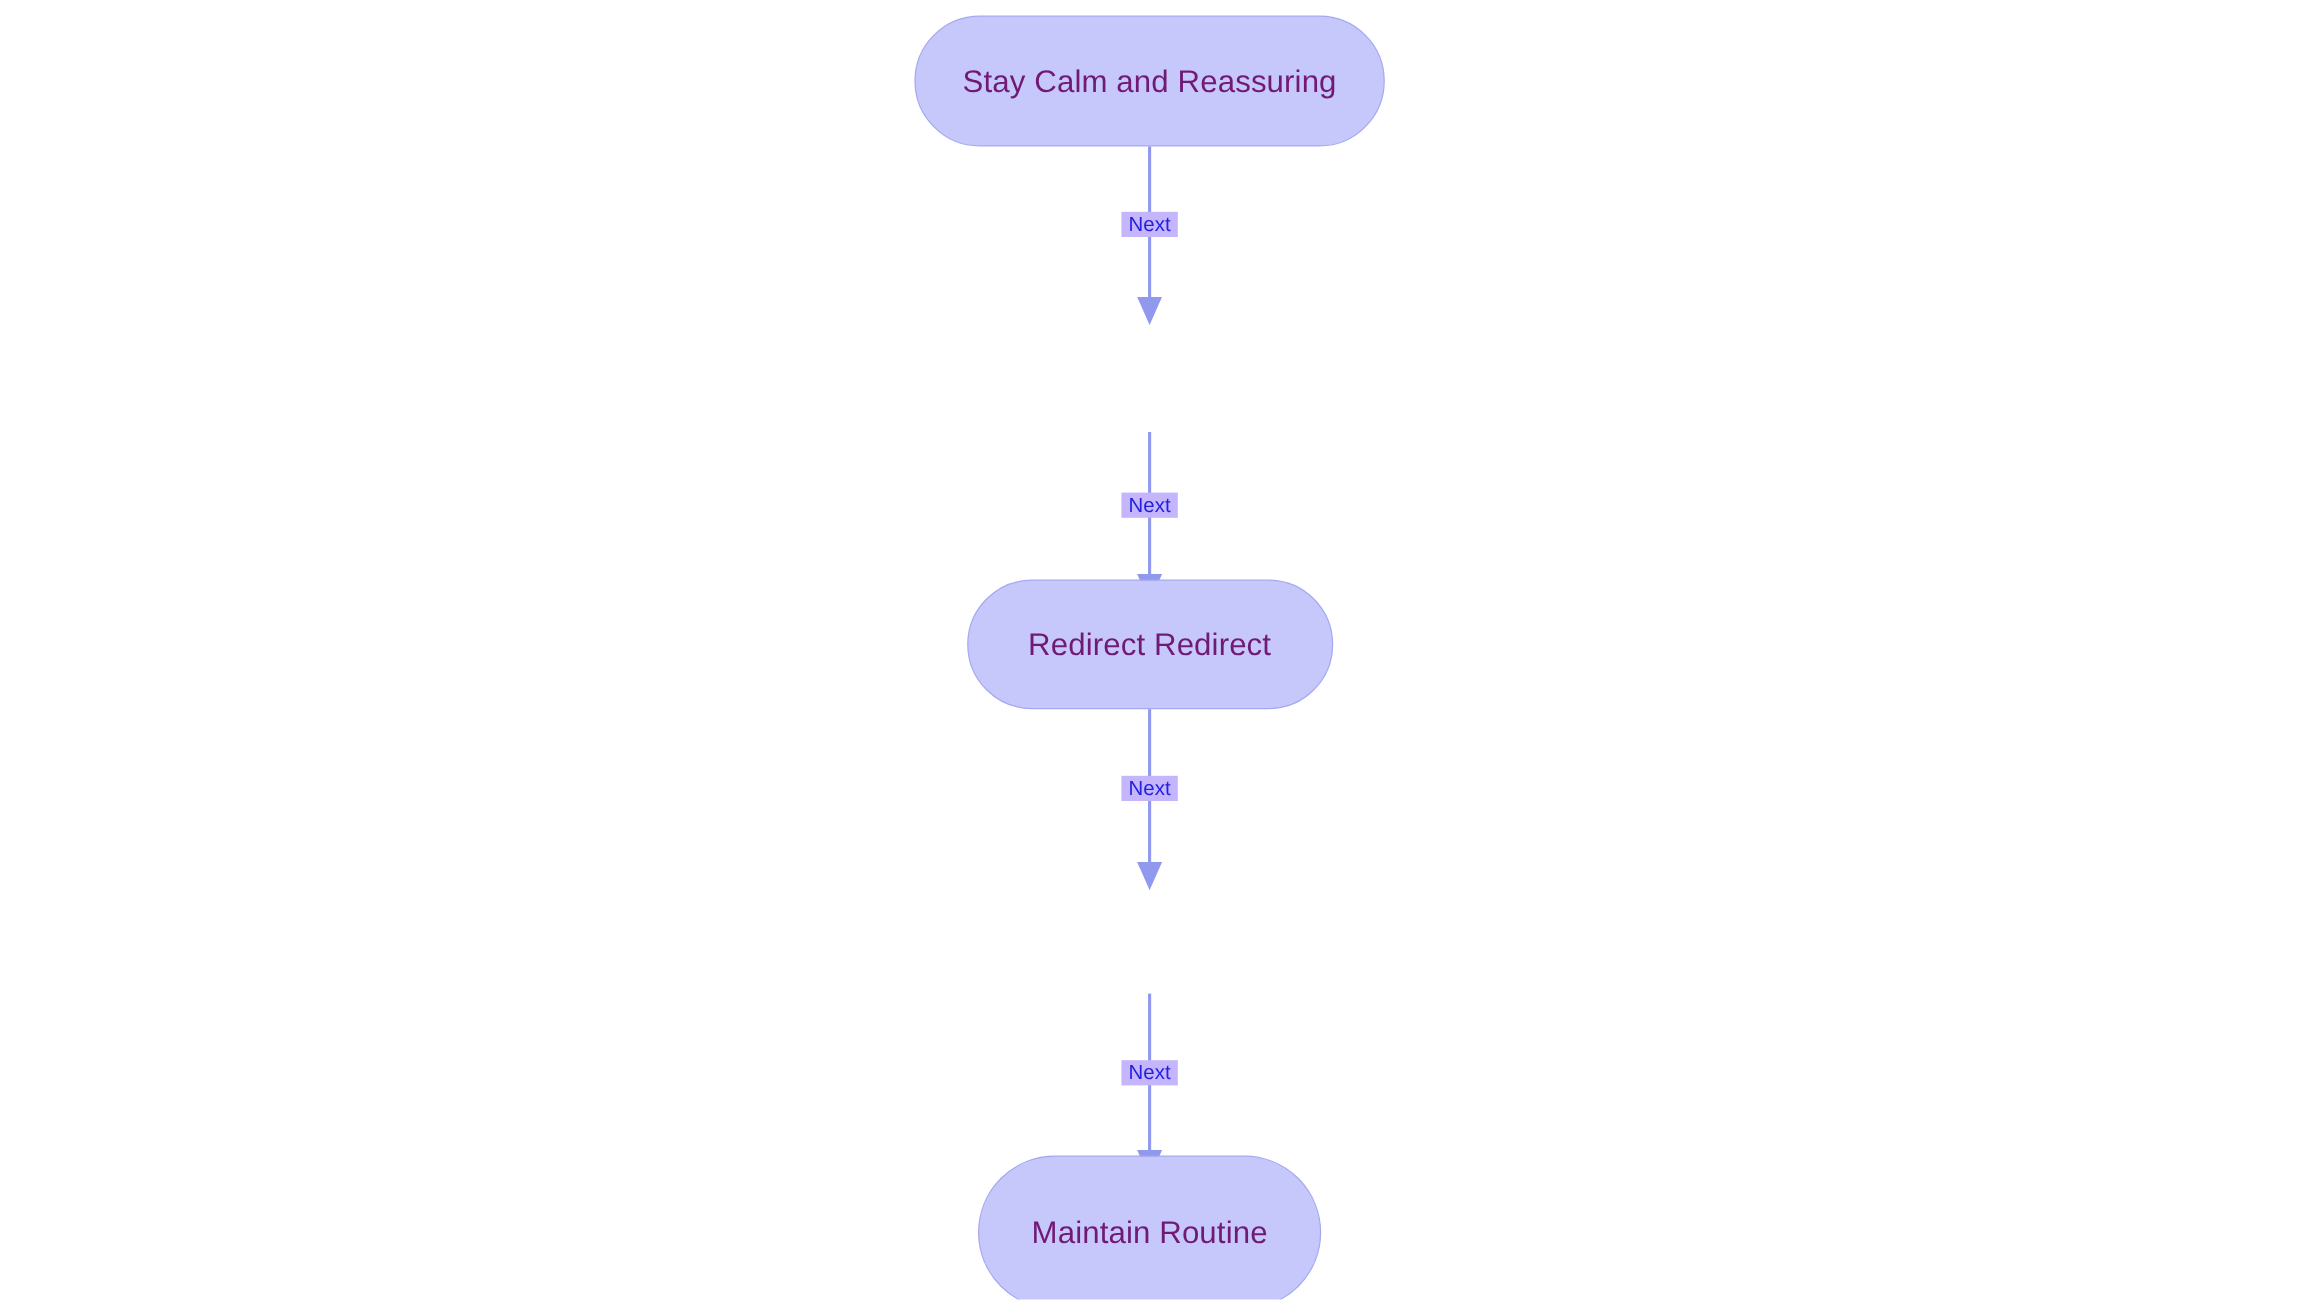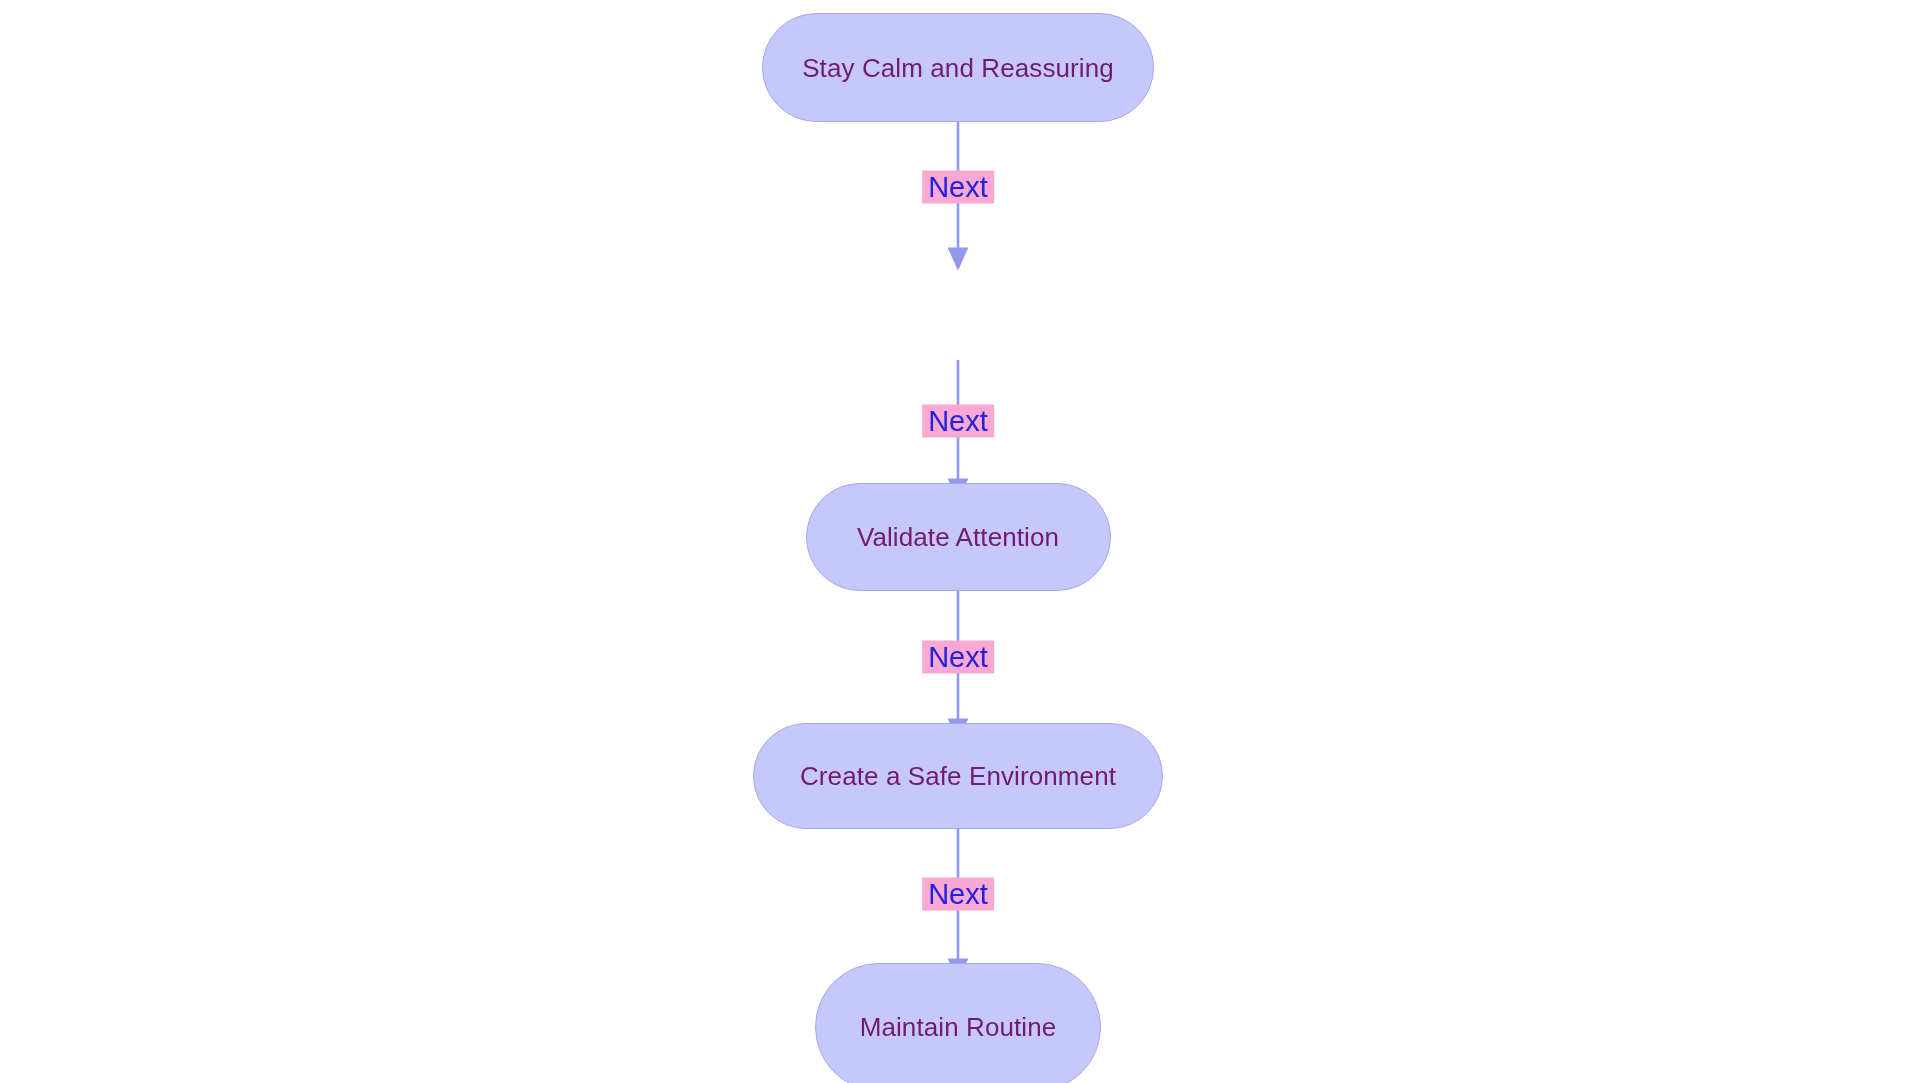--- a/index.html
+++ b/index.html
@@ -53,26 +53,26 @@
     white-space: nowrap;
     line-height: 1;
     text-align: center;
   }
 
   
   .edge-label {
     position: absolute;
     transform: translate(-50%, -50%);
     font-family: "Liberation Sans", sans-serif;
-    font-size: 29px;
+    font-size: 17px;
     font-weight: 400;
     color: #2222dd;
     line-height: 1;
     white-space: nowrap;
-    background: #f9a8d4;
+    background: #c4b5fd;
     padding: 2px 6px;
     z-index: 3;
   }
 </style>
 </head>
 <body>
 
 <div id="flow-canvas">
 
   <svg id="edges-layer" width="1920" height="1083" viewBox="0 0 1920 1083" xmlns="http://www.w3.org/2000/svg" aria-hidden="true">
@@ -88,26 +88,23 @@
         <line x1="958" y1="828" x2="958" y2="961" stroke="#9099ee" stroke-width="2.6" marker-end="url(#arrowhead)"></line>
       </g>
   </svg>
 
   <div class="node" style="width: 392px; height: 109px; left: 762px; top: 13px;">
     <span class="node-label">Stay Calm and Reassuring</span>
   </div>
 
 
   <div class="node" style="width: 305px; height: 108px; left: 805.5px; top: 483px;">
-    <span class="node-label">Validate Attention</span>
+    <span class="node-label">Redirect Redirect</span>
   </div>
 
-  <div class="node" style="width: 410px; height: 106px; left: 753px; top: 723px;">
-    <span class="node-label">Create a Safe Environment</span>
-  </div>
 
   <div class="node" style="width: 286px; height: 128px; left: 815px; top: 963px;">
     <span class="node-label">Maintain Routine</span>
   </div>
 
   <div class="edge-label" style="left: 958px; top: 187px;">Next</div>
   <div class="edge-label" style="left: 958px; top: 421px;">Next</div>
   <div class="edge-label" style="left: 958px; top: 657px;">Next</div>
   <div class="edge-label" style="left: 958px; top: 894px;">Next</div>
 

